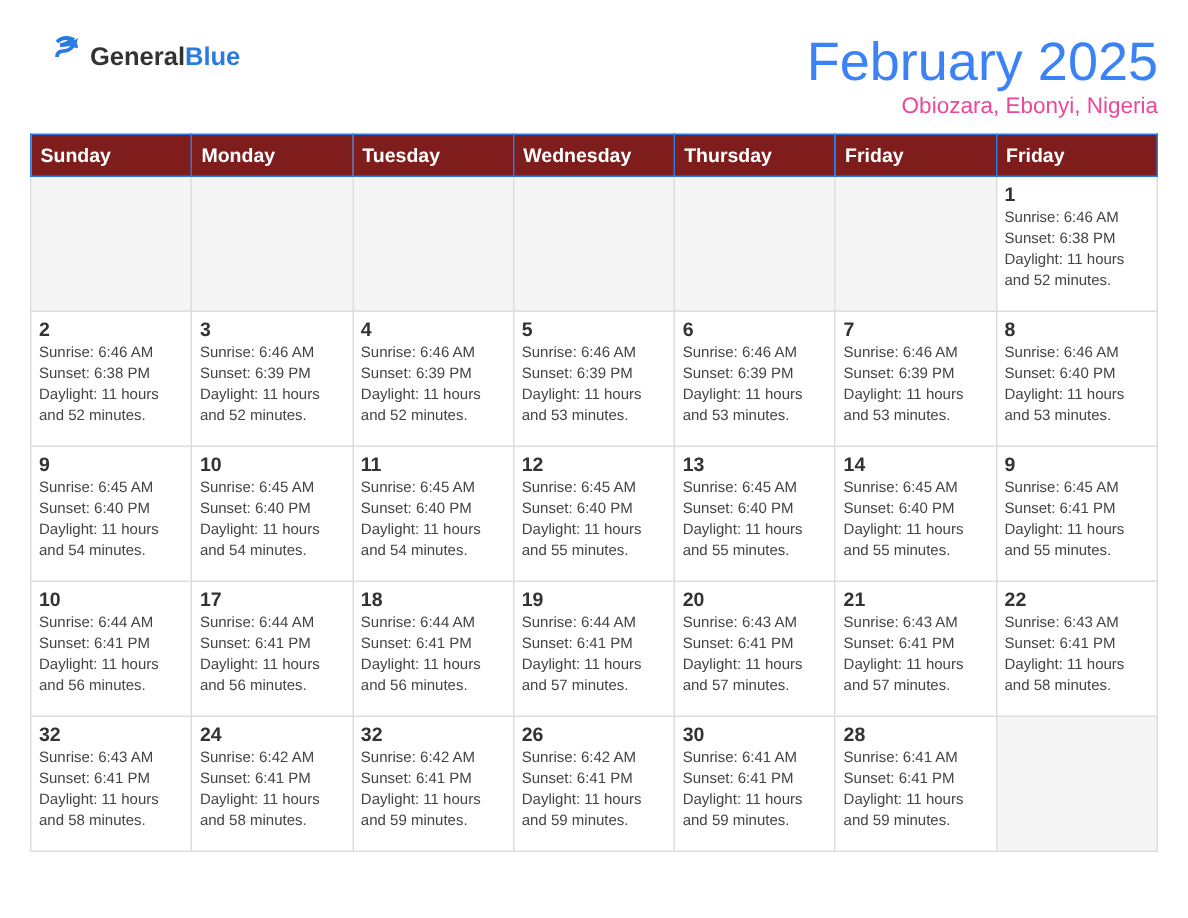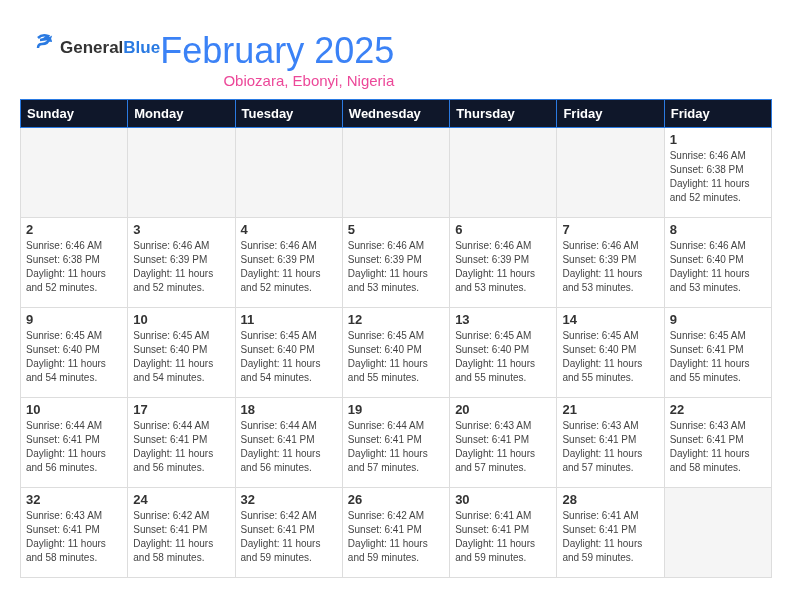--- a/index.html
+++ b/index.html
@@ -6,23 +6,22 @@
     body {
       font-family: Arial, sans-serif;
       background: #fff;
       width: 792px;
       min-height: 612px;
       padding: 20px;
     }
     .header {
       display: flex;
       align-items: flex-start;
-      justify-content: flex-start;
+      justify-content: space-between;
       margin-bottom: 10px;
-      margin-top: 10px;
     }
     .logo {
       display: flex;
       align-items: center;
       gap: 4px;
     }
     .title-block {
       text-align: right;
     }
     .month-title {
@@ -33,21 +32,21 @@
     .location {
       font-size: 15px;
       color: #ec4899;
     }
     .calendar {
       width: 100%;
       border-collapse: collapse;
       border: 1px solid #ccc;
     }
     .calendar th {
-      background: #0f172a;
+      background: #7f1d1d;
       color: #fff;
       font-size: 13px;
       font-weight: bold;
       padding: 6px 6px;
       text-align: left;
       border: 1px solid #2a7ae2;
     }
     .calendar td {
       vertical-align: top;
       border: 1px solid #ddd;

